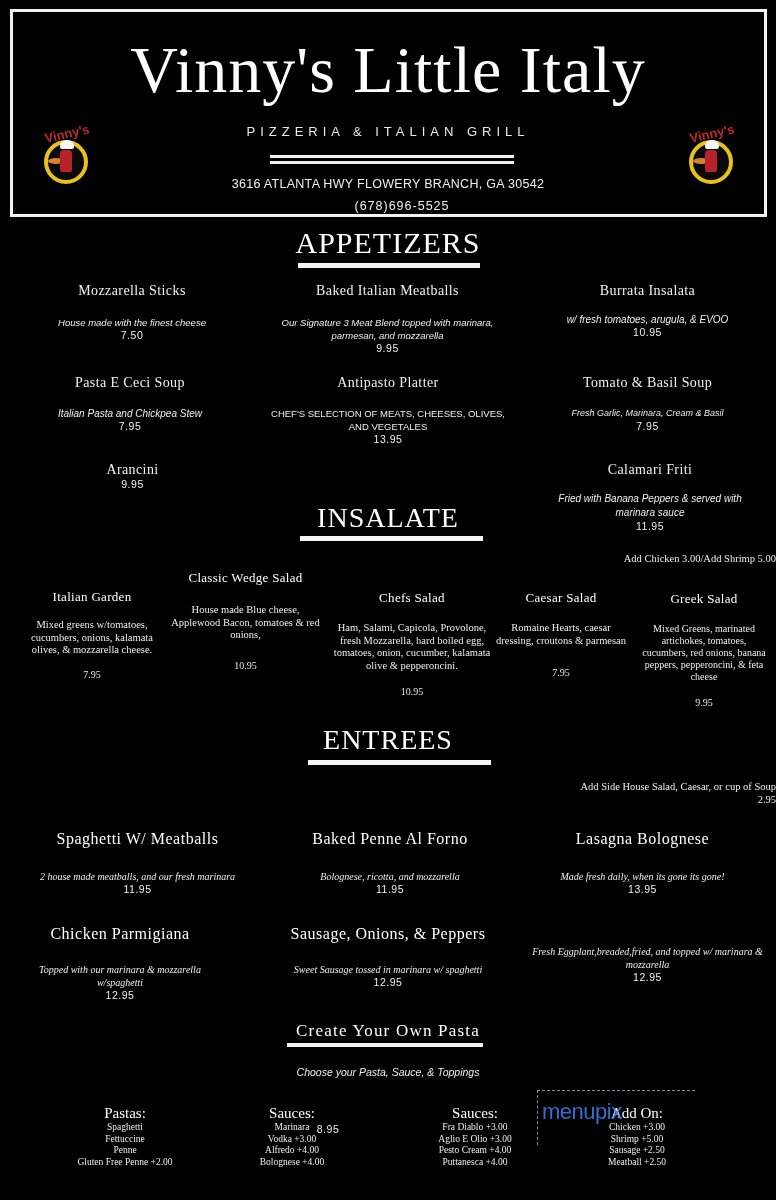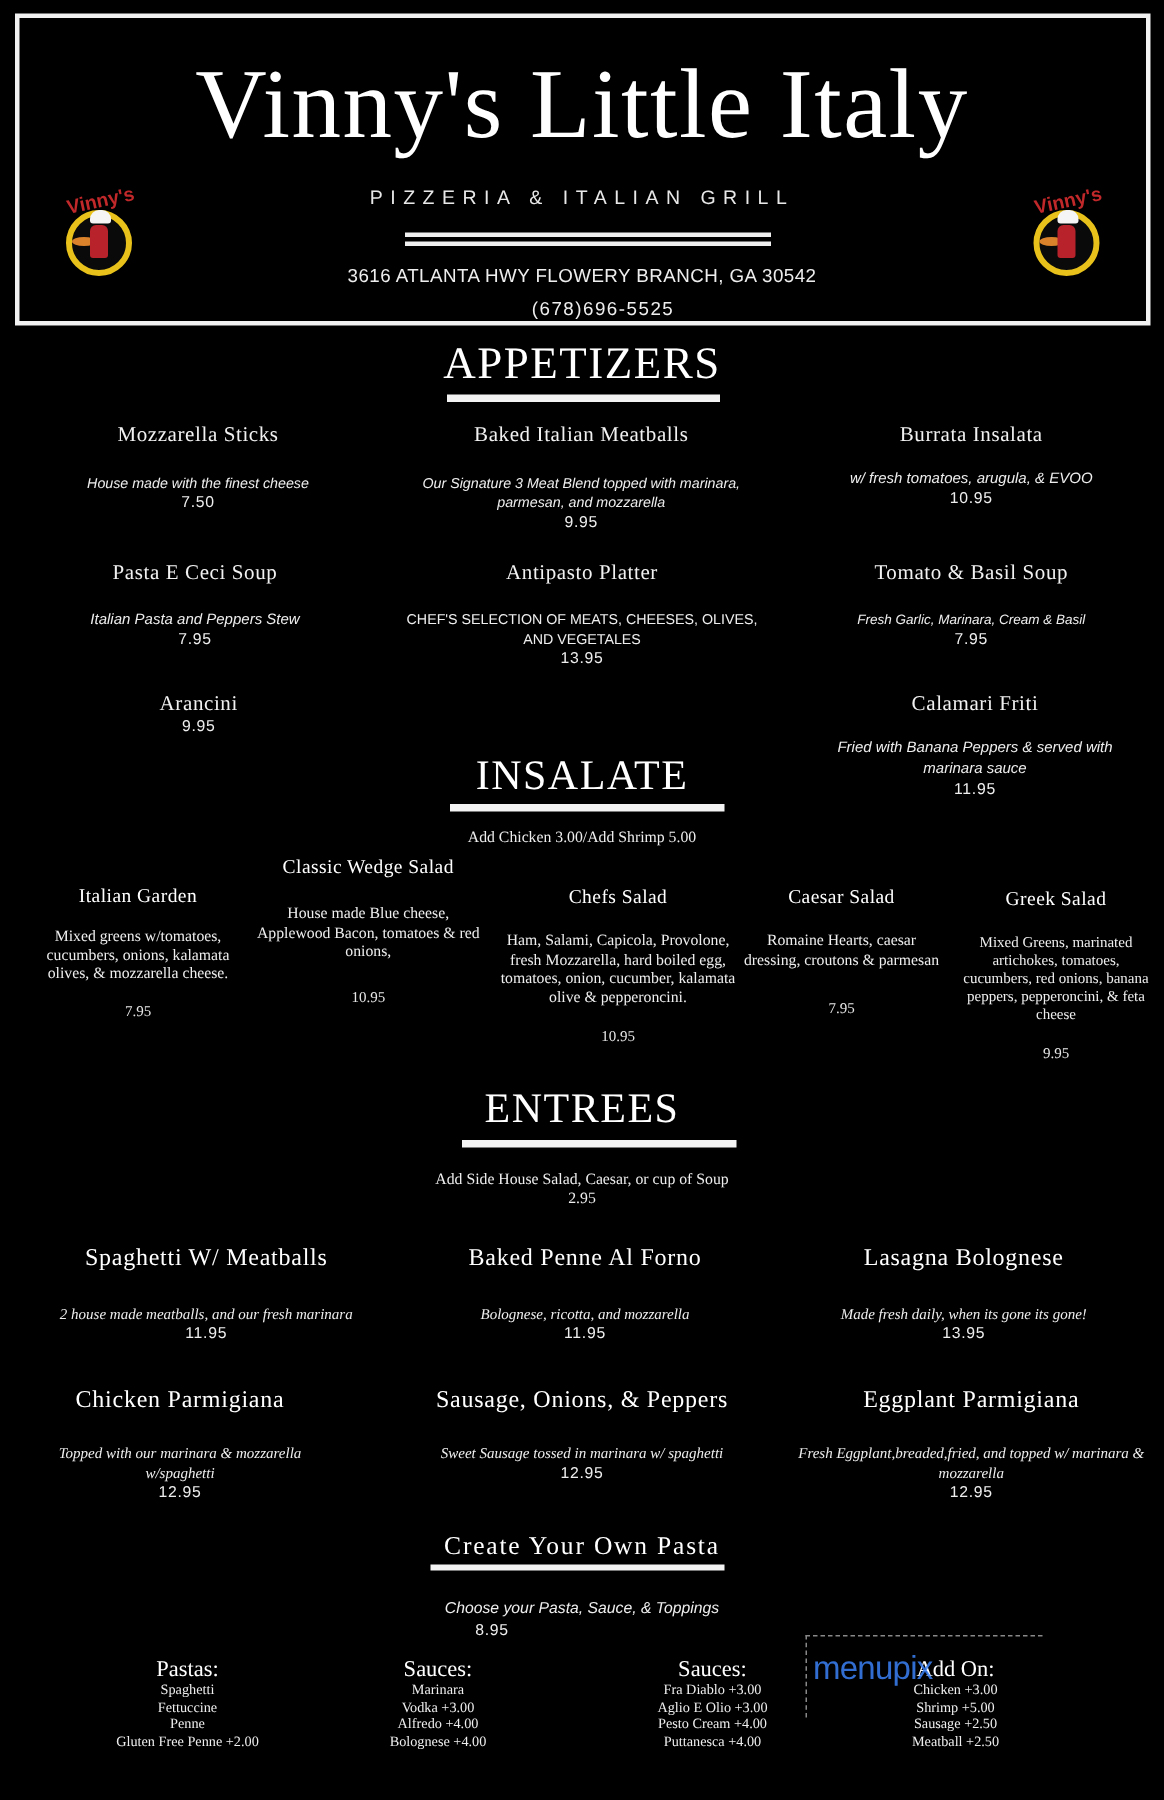--- a/index.html
+++ b/index.html
@@ -31,21 +31,21 @@
   .item-desc { font-family: "Liberation Sans", sans-serif; font-style: italic; font-size: 9.5px; line-height: 13px; text-align: center; color: #eee; }
   .item-price { font-family: "Liberation Sans", sans-serif; font-size: 10.5px; text-align: center; color: #eee; letter-spacing: 0.5px; }
 
   .salad-name { font-family: "Liberation Serif", serif; font-size: 13px; letter-spacing: 0.3px; text-align: center; }
   .salad-desc { font-family: "Liberation Serif", serif; font-size: 10.5px; line-height: 12.5px; text-align: center; color: #eee; }
   .salad-price { font-family: "Liberation Serif", serif; font-size: 10px; text-align: center; color: #e6e6e6; }
 
   .entree-name { font-family: "Liberation Serif", serif; font-size: 16px; letter-spacing: 0.5px; text-align: center; }
   .entree-desc { font-family: Liberation Serif, serif; font-style: italic; font-size: 10px; line-height: 13px; text-align: center; color: #eee; }
 
-  .note { font-family: "Liberation Serif", serif; font-size: 10.5px; text-align: center; color: #eee; }
+  .note { font-family: "Liberation Serif", serif; font-size: 10.5px; text-align: right; color: #eee; }
 
   .list-title { font-family: "Liberation Serif", serif; font-size: 15px; text-align: center; }
   .list-item { font-family: "Liberation Serif", serif; font-size: 9.5px; line-height: 11.5px; text-align: center; color: #eee; }
 
   .wm { left: 537px; top: 1090px; width: 158px; height: 55px; border-top: 1px dashed #888; border-left: 1px dashed #888; }
   .wm-text { position: absolute; left: 4px; top: 8px; font-family: "Liberation Sans", sans-serif; font-size: 22px; color: #3b82f6; letter-spacing: -0.5px; opacity: 0.85; }
 </style>
 </head>
 <body>
 
@@ -86,21 +86,21 @@
   <div class="item-price">9.95</div>
 </div>
 <div class="abs" style="left:565px;top:283px;width:165px">
   <div class="item-name">Burrata Insalata</div>
   <div class="item-desc" style="margin-top:14px;font-size:10px">w/ fresh tomatoes, arugula, &amp; EVOO</div>
   <div class="item-price">10.95</div>
 </div>
 
 <div class="abs" style="left:30px;top:375px;width:200px">
   <div class="item-name">Pasta E Ceci Soup</div>
-  <div class="item-desc" style="margin-top:16px;font-size:10px">Italian Pasta and Peppers Stew</div>
+  <div class="item-desc" style="margin-top:16px;font-size:10px">Italian Pasta and Chickpea Stew</div>
   <div class="item-price">7.95</div>
 </div>
 <div class="abs" style="left:260px;top:375px;width:256px">
   <div class="item-name">Antipasto Platter</div>
   <div class="item-desc" style="margin-top:16px;font-style:normal">CHEF'S SELECTION OF MEATS, CHEESES, OLIVES, AND VEGETALES</div>
   <div class="item-price">13.95</div>
 </div>
 <div class="abs" style="left:550px;top:375px;width:195px">
   <div class="item-name">Tomato &amp; Basil Soup</div>
   <div class="item-desc" style="margin-top:16px;font-size:9px">Fresh Garlic, Marinara, Cream &amp; Basil</div>
@@ -172,29 +172,28 @@
   <div class="entree-name">Chicken Parmigiana</div>
   <div class="entree-desc" style="margin-top:20px">Topped with our marinara &amp; mozzarella w/spaghetti</div>
   <div class="item-price">12.95</div>
 </div>
 <div class="abs" style="left:262px;top:925px;width:252px">
   <div class="entree-name">Sausage, Onions, &amp; Peppers</div>
   <div class="entree-desc" style="margin-top:20px">Sweet Sausage tossed in marinara w/ spaghetti</div>
   <div class="item-price">12.95</div>
 </div>
 <div class="abs" style="left:530px;top:925px;width:235px">
-  <div class="entree-name">Eggplant Parmigiana</div>
   <div class="entree-desc" style="margin-top:20px">Fresh Eggplant,breaded,fried, and topped w/ marinara &amp; mozzarella</div>
   <div class="item-price">12.95</div>
 </div>
 
 <div class="abs sec-title" style="top:1021px;font-size:17px;letter-spacing:1.2px">Create Your Own Pasta</div>
 <div class="abs sec-bar" style="left:287px;width:196px;top:1043px;height:4px"></div>
 <div class="abs item-desc" style="left:0;width:776px;top:1066px;font-size:10.5px">Choose your Pasta, Sauce, &amp; Toppings</div>
-<div class="abs item-price" style="left:0;width:656px;top:1081px">8.95</div>
+<div class="abs item-price" style="left:0;width:656px;top:1123px">8.95</div>
 
 <div class="abs" style="left:50px;top:1105px;width:150px">
   <div class="list-title">Pastas:</div>
   <div class="list-item">Spaghetti</div>
   <div class="list-item">Fettuccine</div>
   <div class="list-item">Penne</div>
   <div class="list-item">Gluten Free Penne +2.00</div>
 </div>
 <div class="abs" style="left:232px;top:1105px;width:120px">
   <div class="list-title">Sauces:</div>

